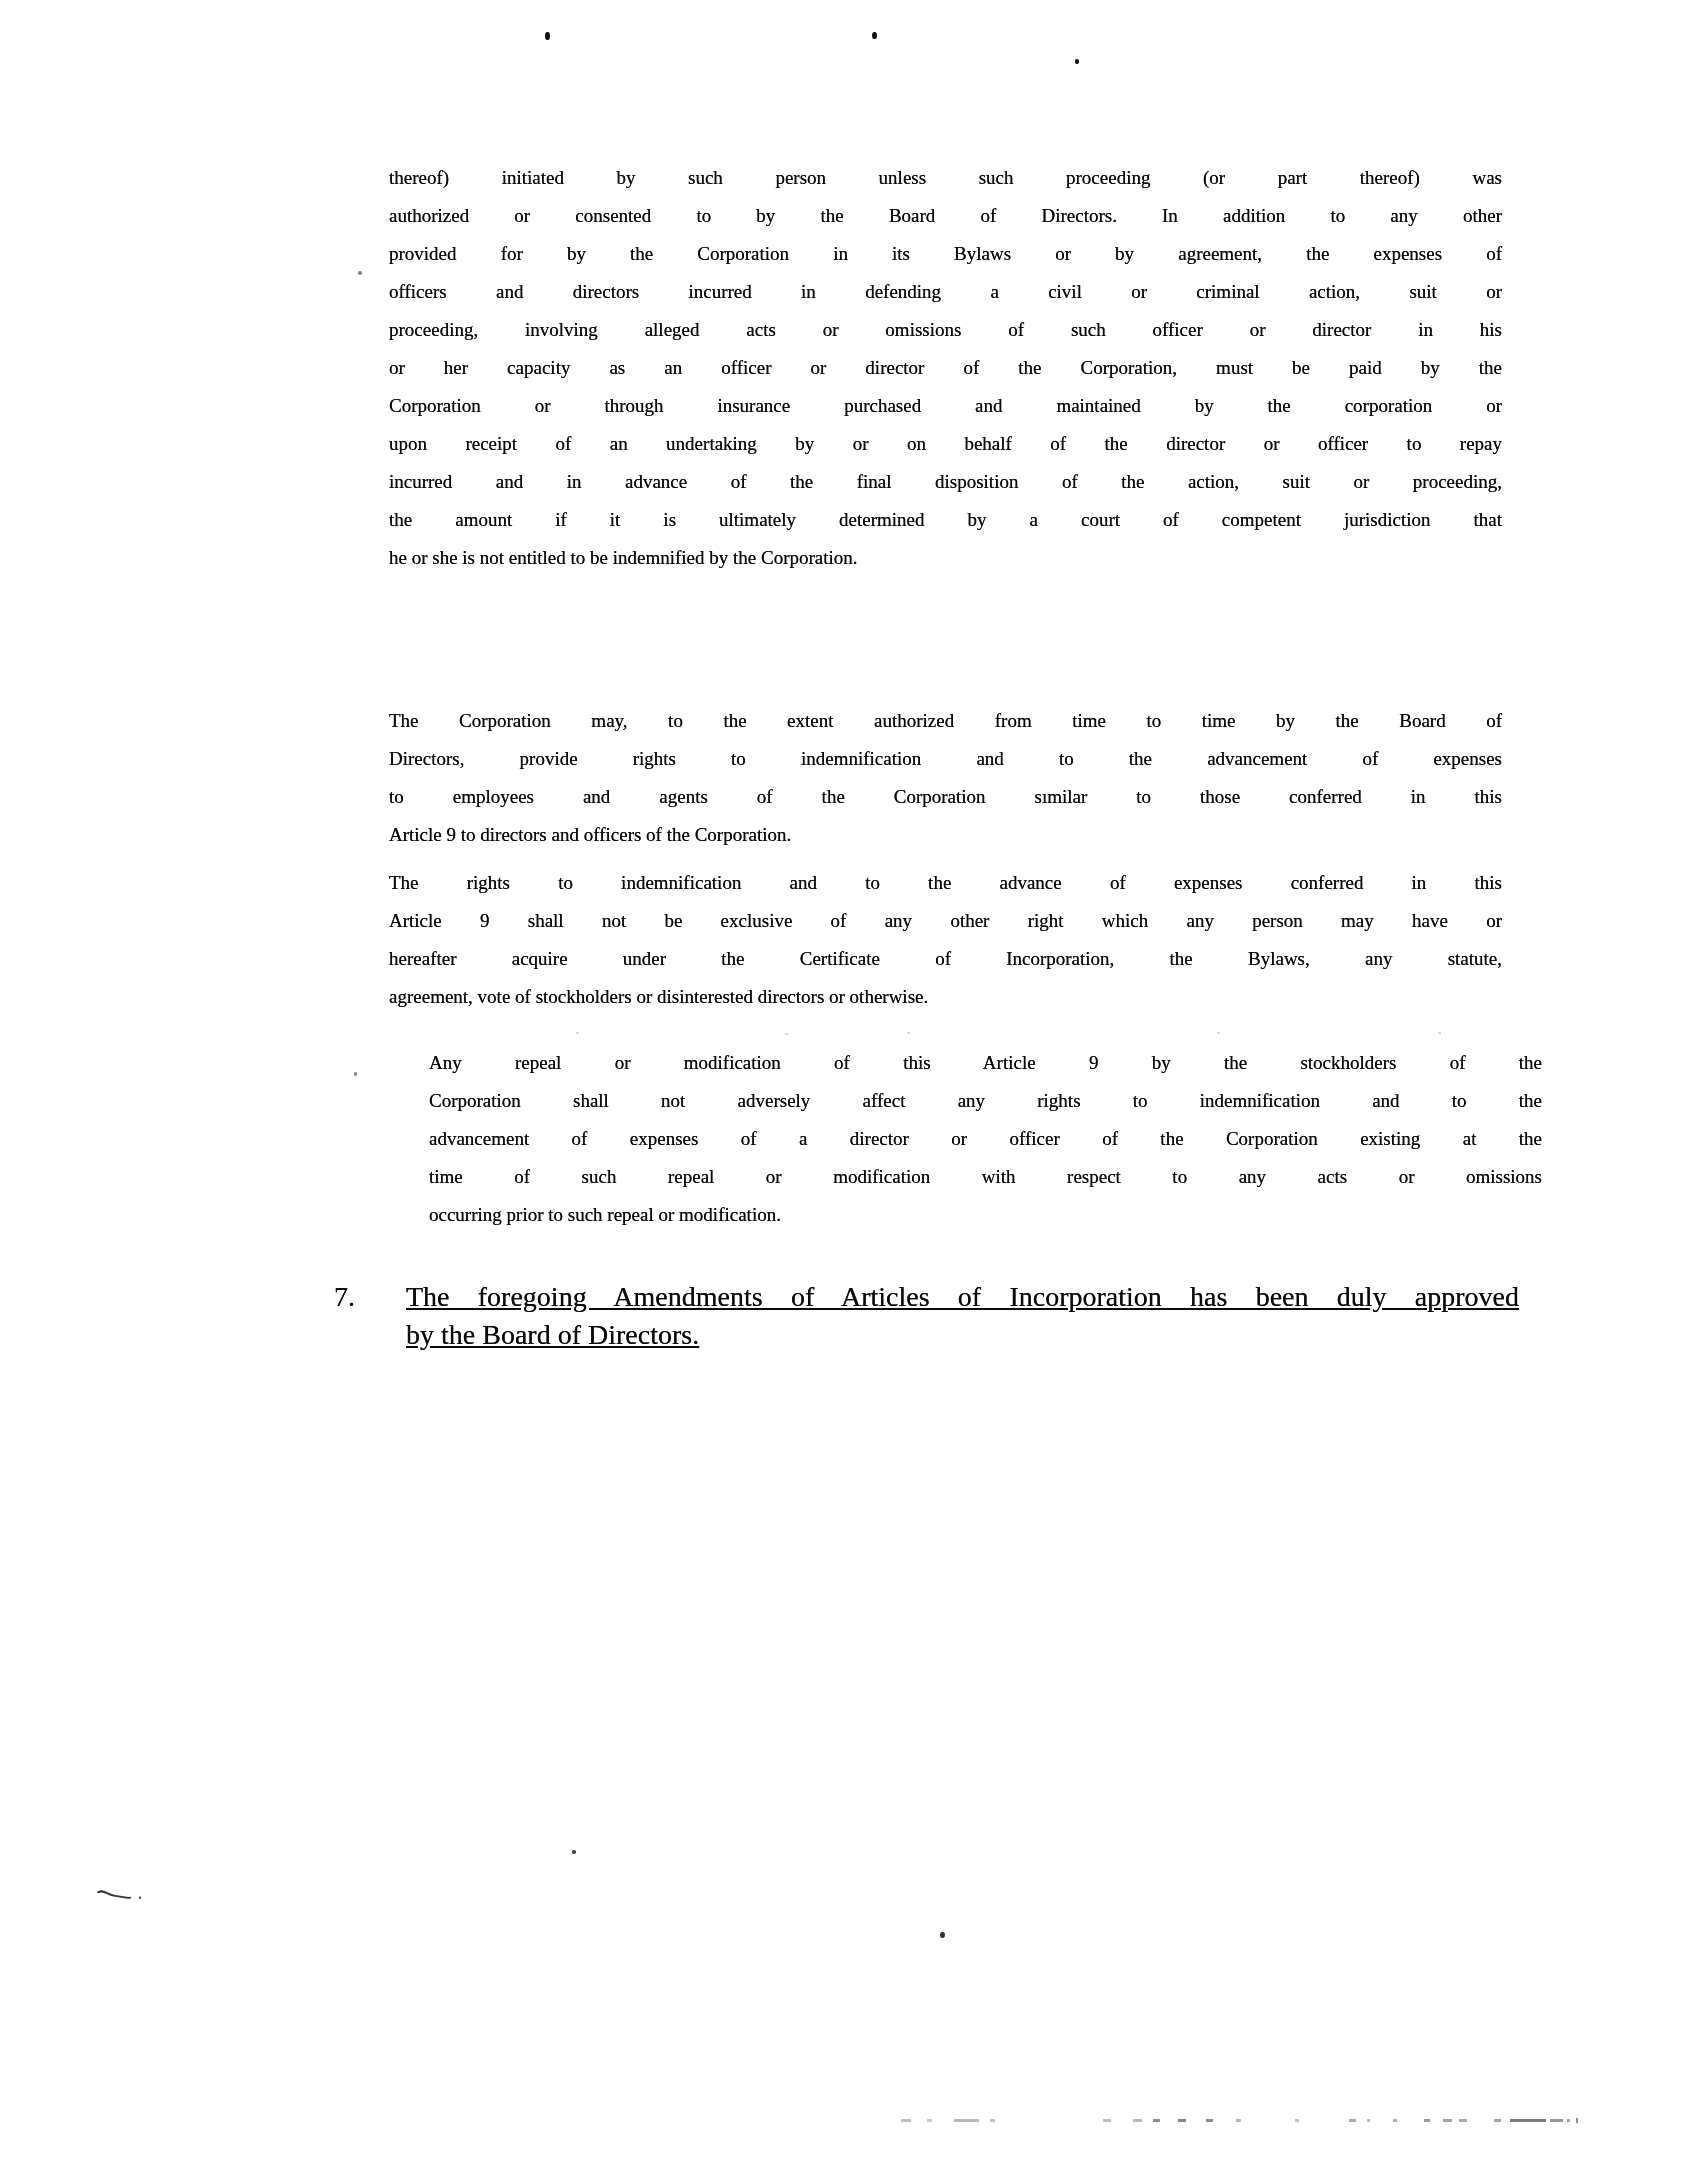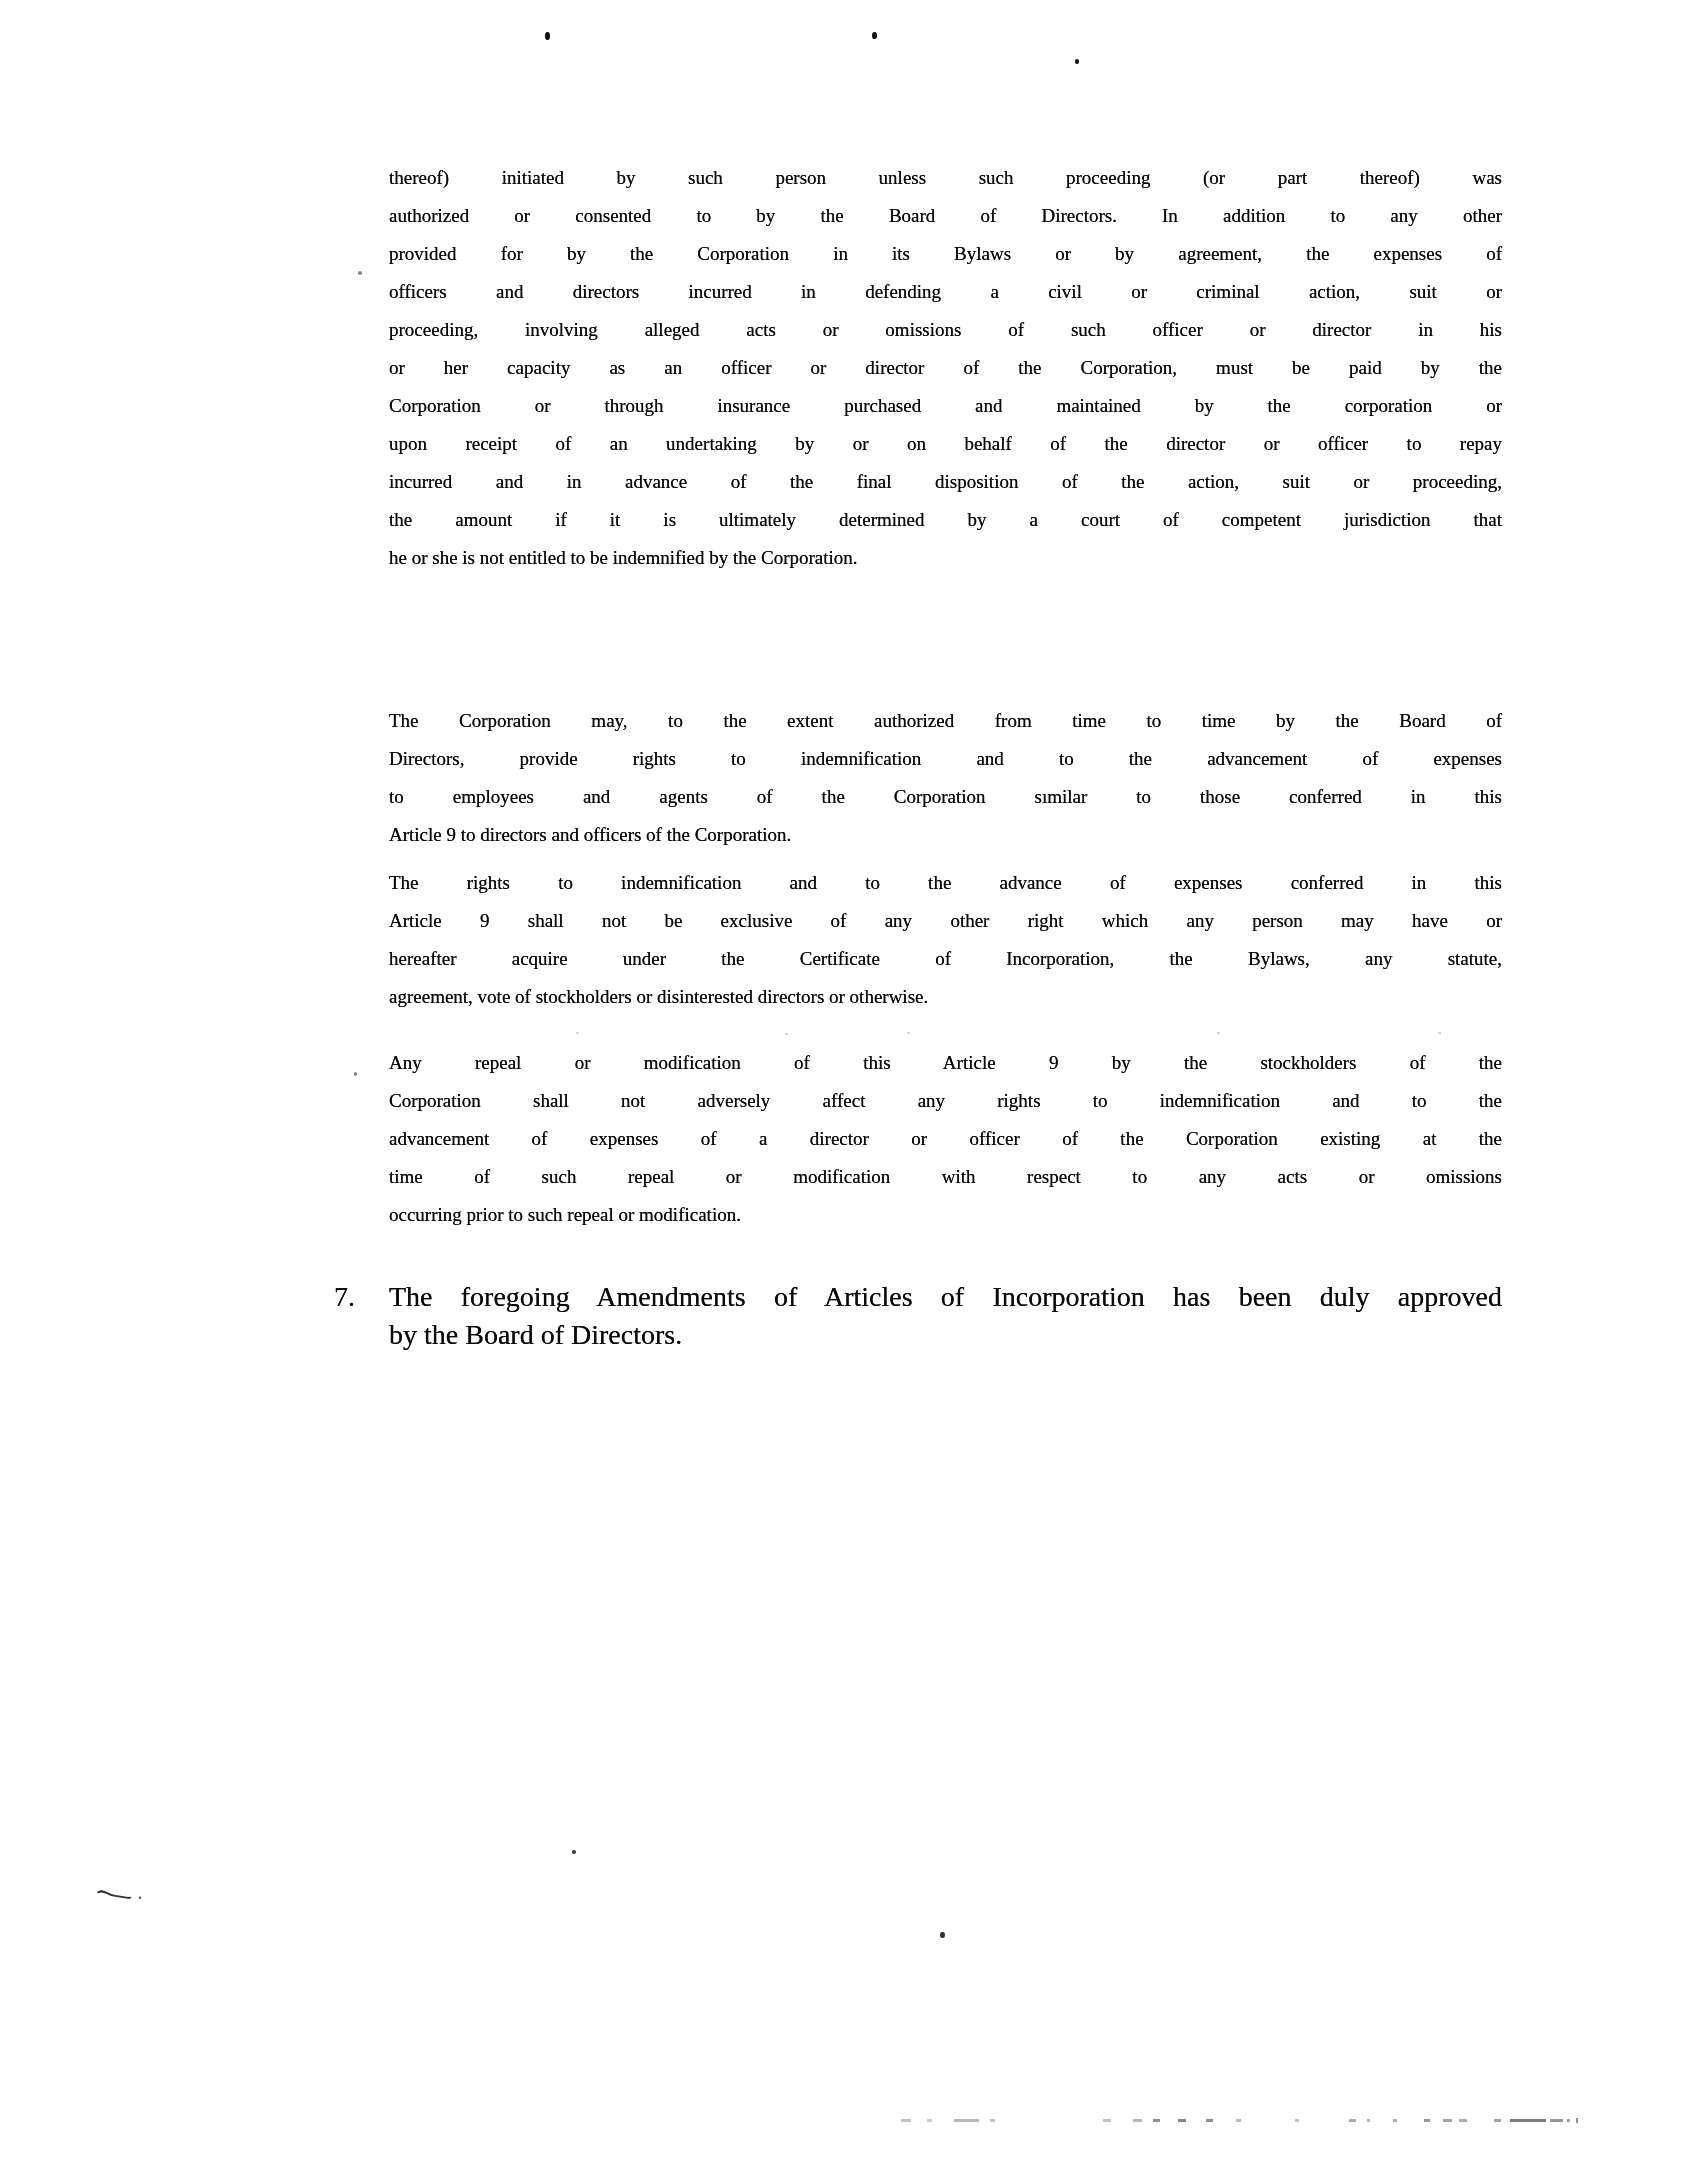--- a/index.html
+++ b/index.html
@@ -15,28 +15,28 @@
     position:absolute;
     left:389px;width:1113px;
     font-size:19px;line-height:38px;
     text-shadow:0 0 0.6px rgba(0,0,0,0.85);
   }
   .line{text-align:justify;text-align-last:justify;}
   .line.lastline{text-align:right;text-align-last:left;}
   .p1{top:159px;}
   .p2{top:702px;}
   .p3{top:864px;}
-  .p4{top:1044px;}
+  .p4{top:1044px;margin-left:40px;}
   .item7{
     position:absolute;left:334px;top:1278px;width:1168px;
     font-size:28px;line-height:38px;
     text-shadow:0 0 0.6px rgba(0,0,0,0.85);
   }
   .item7 .num{position:absolute;left:0;top:0;}
-  .item7 .itemlines{margin-left:55px;width:1113px;}
+  .item7 .itemlines{margin-left:72px;width:1113px;text-decoration:underline;}
   .speck{position:absolute;background:#111;border-radius:50%;}
   .faintdot{position:absolute;background:#777;opacity:0.3;width:2.7px;height:1.8px;}
   .squiggle{position:absolute;left:95px;top:1887px;}
   .artifact-row{position:absolute;left:896px;top:2118px;width:644px;height:5.4px;white-space:nowrap;font-size:0;}
   .artifact-row span{display:inline-block;height:2.7px;background:#333;vertical-align:middle;}
 </style>
 </head>
 <body>
 
 <div class="page">

